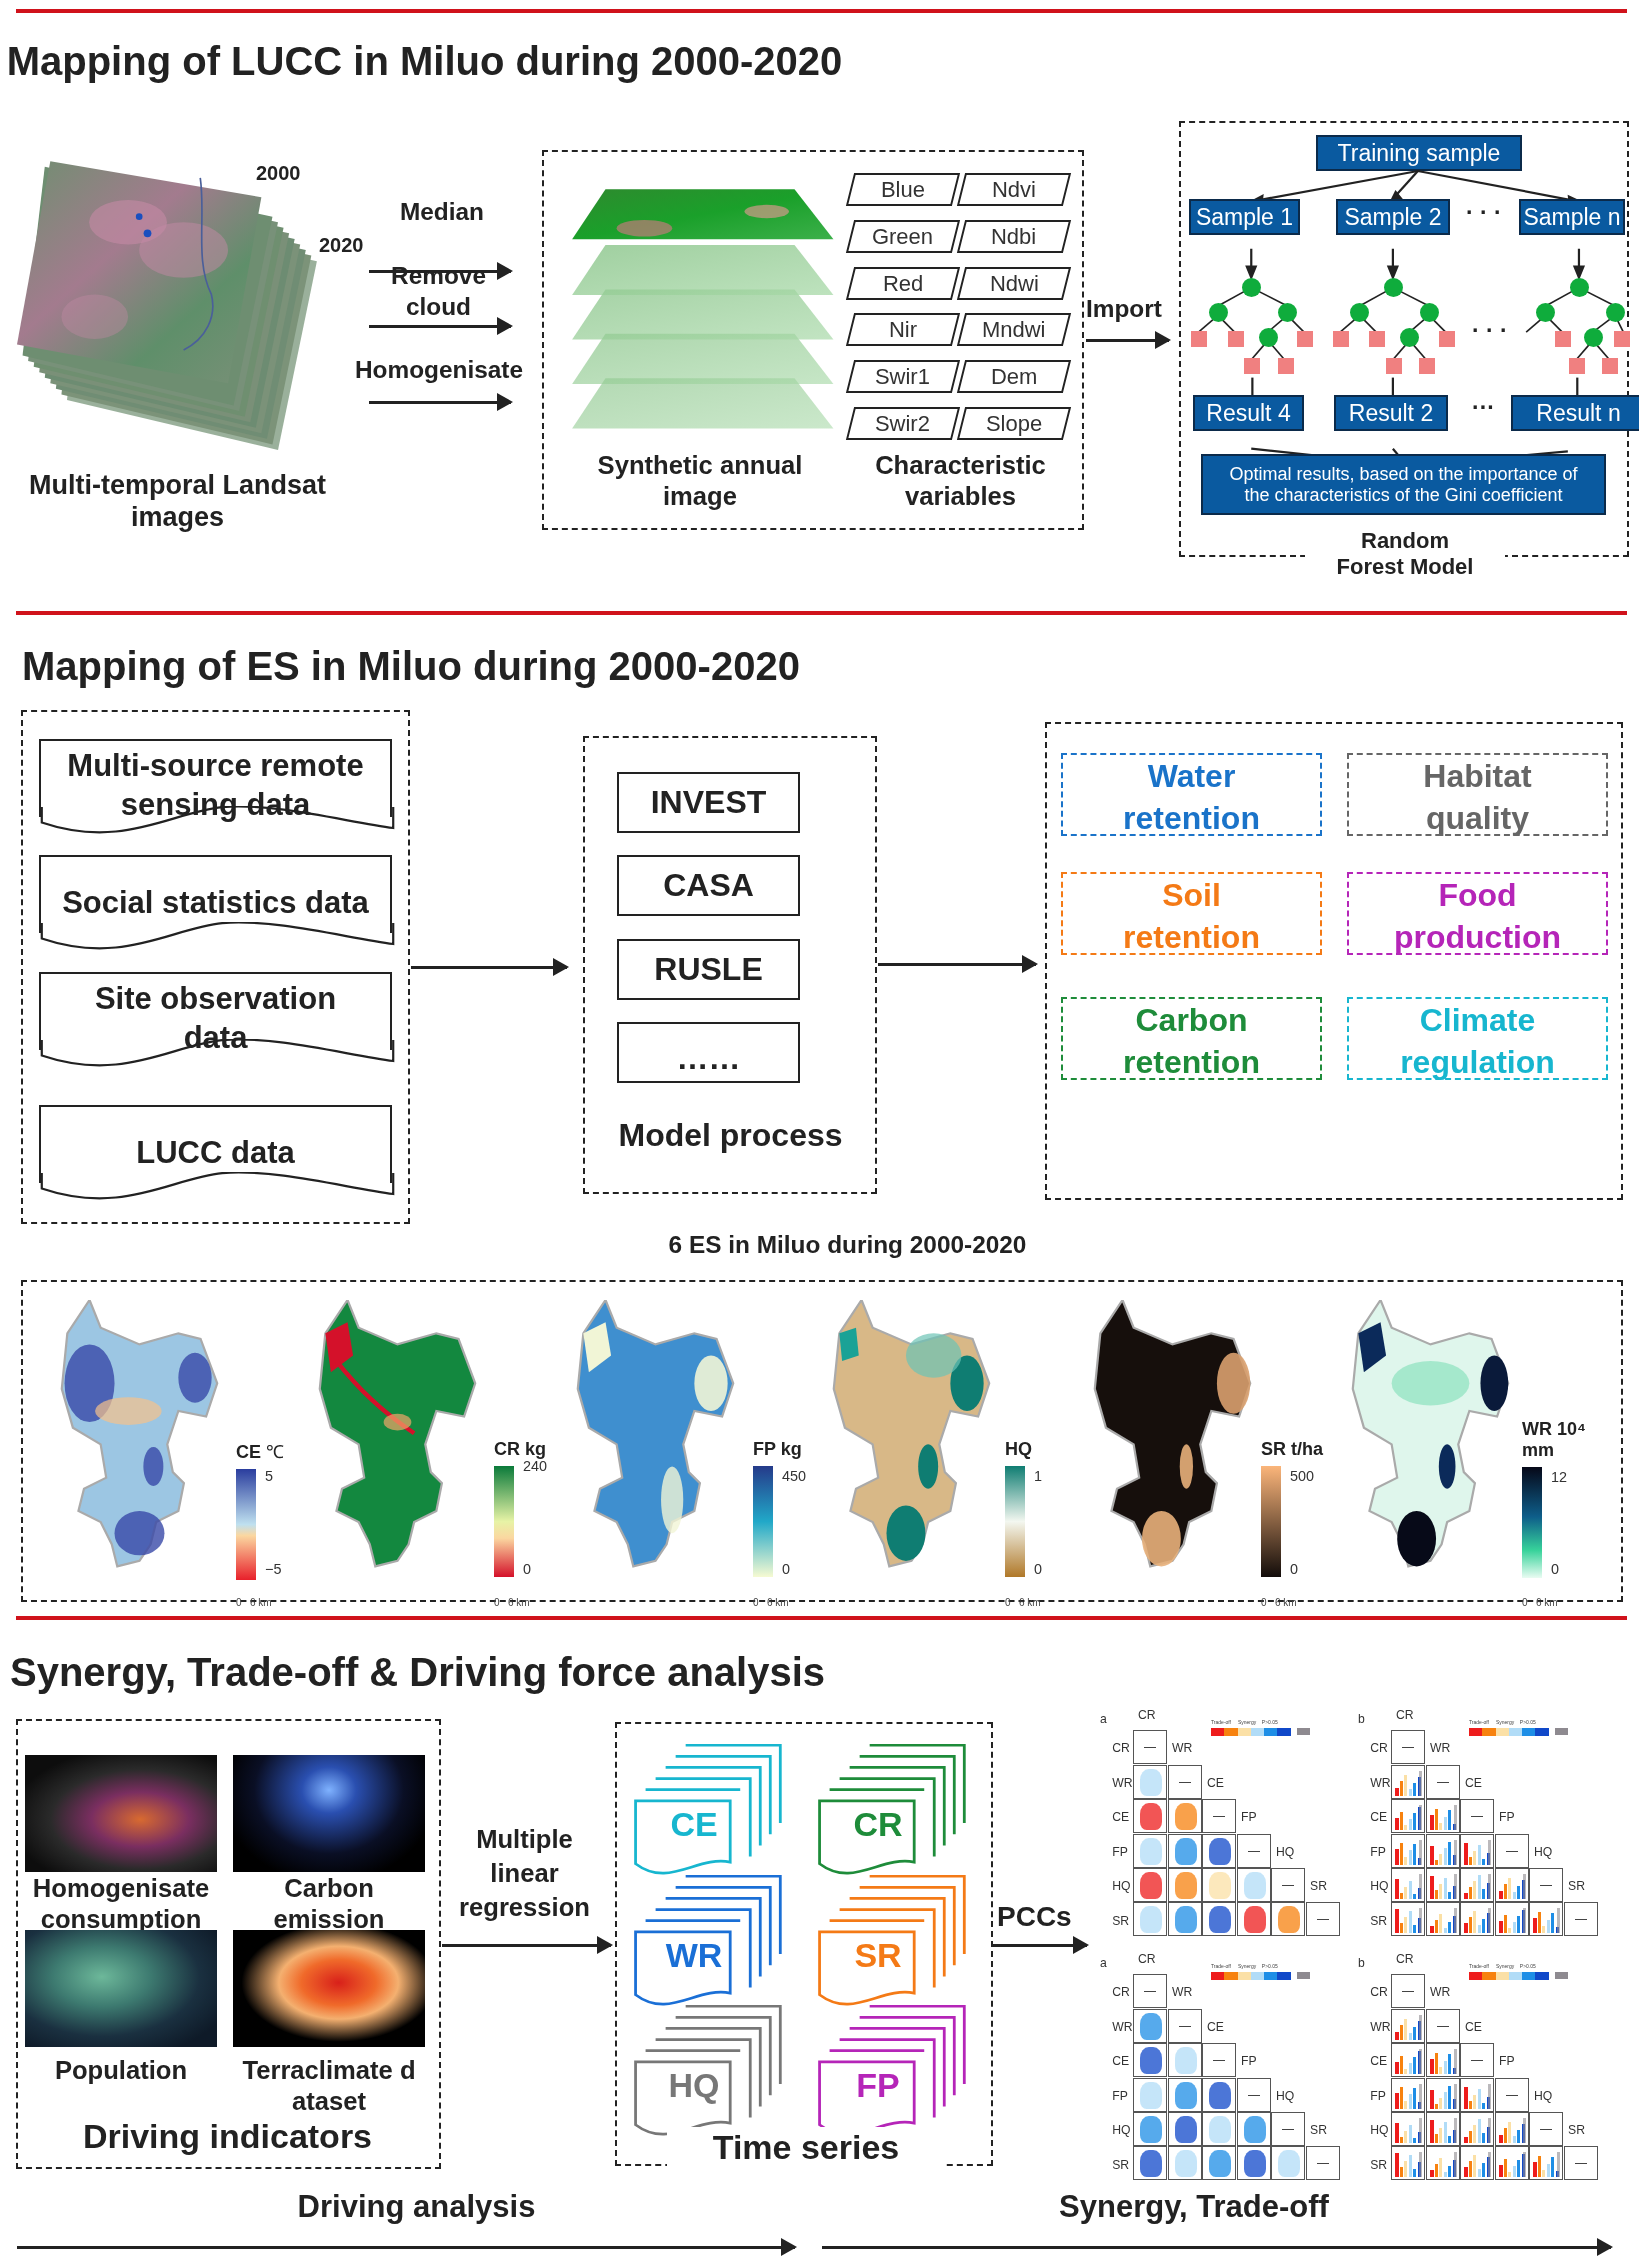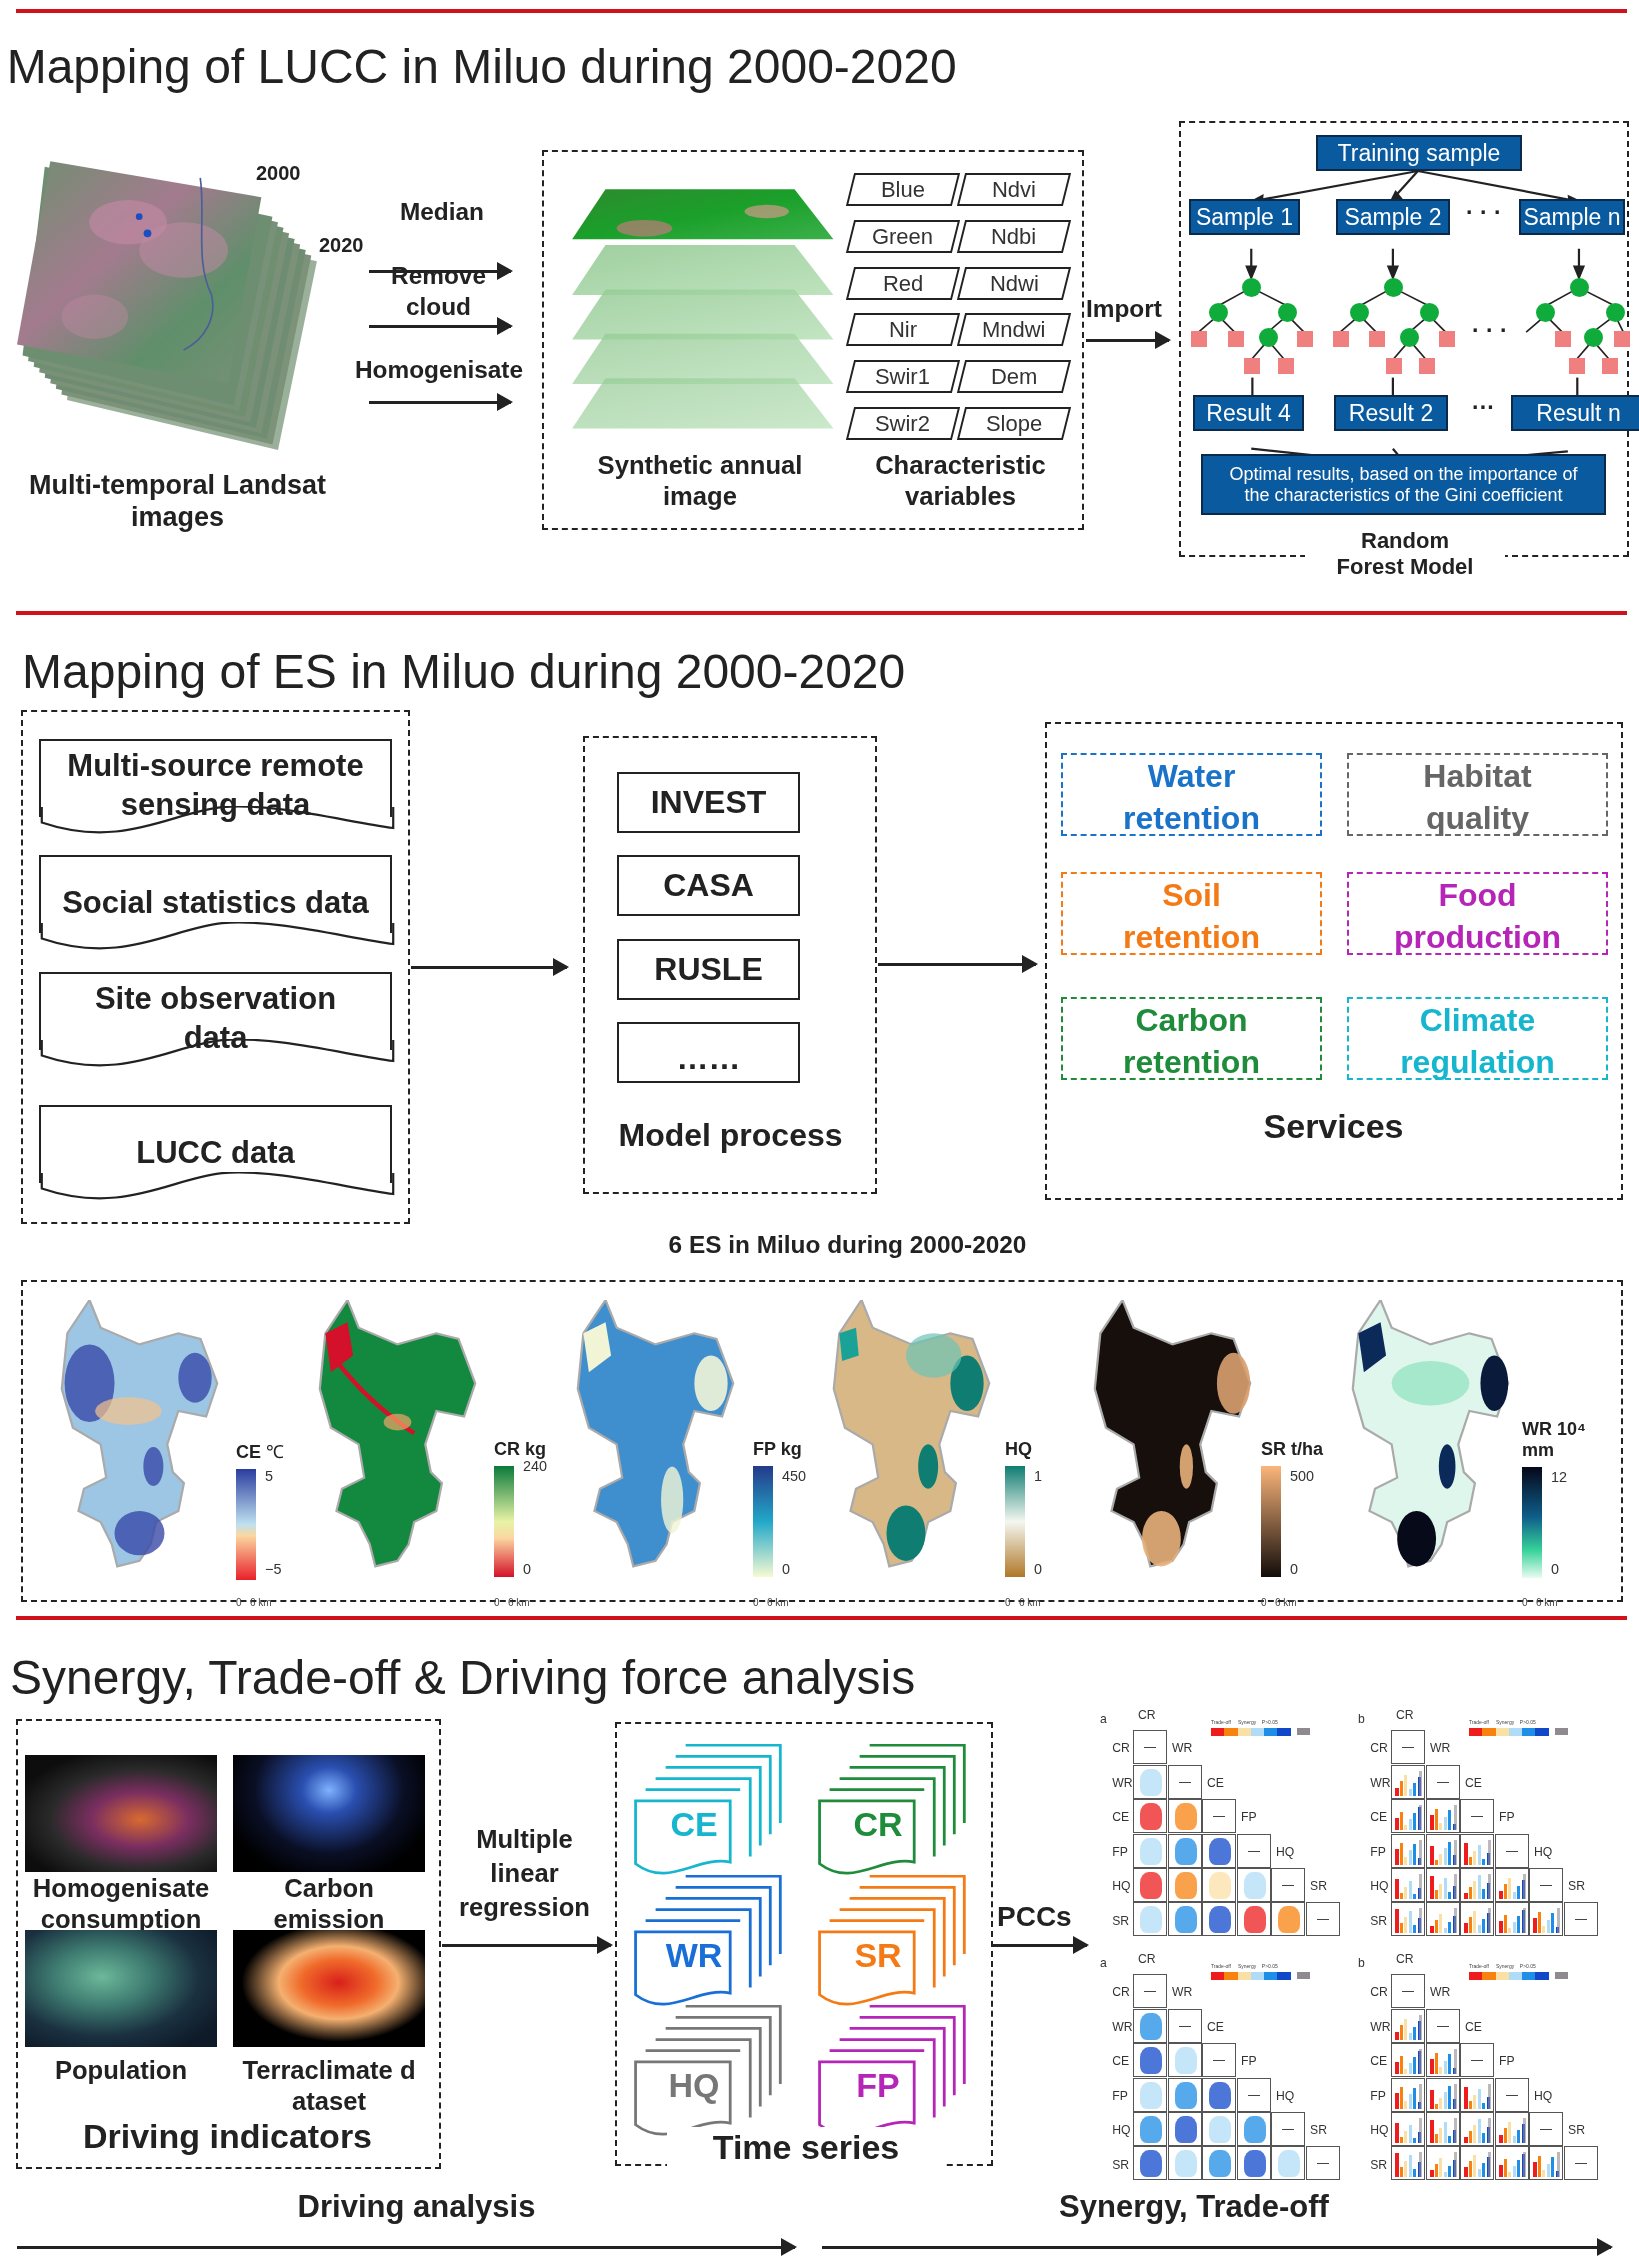--- a/index.html
+++ b/index.html
@@ -1,19 +1,19 @@
 <!DOCTYPE html>
 <html style="font-size:9px"><head>
 <meta charset="utf-8">
 <style>
   html,body{margin:0;padding:0;background:#fff;}
   body{width:1640px;height:2261px;position:relative;overflow:hidden;font-family:"Liberation Sans",sans-serif;color:#222;}
   .abs{position:absolute;}
   .redline{position:absolute;height:4.4px;background:#d0121b;}
-  .h1{position:absolute;font-weight:normal;font-size:48px;color:#222;white-space:nowrap;}
+  .h1{position:absolute;font-weight:bold;font-size:40px;color:#222;white-space:nowrap;}
   .dash{position:absolute;border:2.8px dashed #222;box-sizing:border-box;}
   .lbl{position:absolute;font-weight:bold;text-align:center;color:#222;line-height:1.2;}
   .arrow{position:absolute;height:3.3px;background:#222;}
   .arrow::after{content:"";position:absolute;right:-2.2px;top:-7.8px;border-left:16.7px solid #222;border-top:9.4px solid transparent;border-bottom:9.4px solid transparent;}
   .para{position:absolute;width:106px;height:33px;border:2.2px solid #222;transform:skewX(-14deg);box-sizing:border-box;display:flex;align-items:center;justify-content:center;background:#fff;}
   .para span{transform:skewX(14deg);font-size:22px;color:#333;}
   .bluebox{position:absolute;background:#0a5aa0;color:#fff;border:2.2px solid #0b2a4a;box-sizing:border-box;display:flex;align-items:center;justify-content:center;font-size:23px;}
   .node{position:absolute;width:19px;height:19px;border-radius:50%;background:#0fac3c;}
   .leaf{position:absolute;width:15.6px;height:15.6px;background:#f08080;}
   .doc{position:absolute;border:2.2px solid #222;border-bottom:none;box-sizing:border-box;background:#fff;}
@@ -321,21 +321,20 @@
 </div>
 <div class="es" style="left:1061px;top:997px;border-color:#1e8c3a;color:#1e8c3a;">
   <div>Carbon</div>
     <div>retention</div>
 </div>
 <div class="es" style="left:1347px;top:997px;border-color:#17b6cf;color:#17b6cf;">
   <div>Climate</div>
     <div>regulation</div>
 </div>
 <div class="lbl" style="left:1139px;top:1103px;width:389px;font-size:34px;line-height:47px;">
-  <div>Services</div>
 </div>
 
 <div class="lbl" style="left:639px;top:1230px;width:417px;font-size:24.4px;">6 ES in Miluo during 2000-2020</div>
 <div class="dash" style="left:21px;top:1280px;width:1602px;height:322px;"></div>
 
 <svg width="0" height="0" style="position:absolute">
   <defs>
     <path id="miluo" d="M60,0 L80,50 L150,80 L220,60 L260,70 L290,150 L270,210 L220,200 L200,260 L210,310 L230,330 L220,380 L180,400 L170,440 L150,470 L110,480 L100,440 L80,400 L40,380 L50,340 L90,320 L80,260 L30,230 L10,160 L20,60 Z"></path>
     <linearGradient id="gCE" x1="0" y1="0" x2="0" y2="1">
         <stop offset="0" stop-color="#2a3d9e"></stop>

